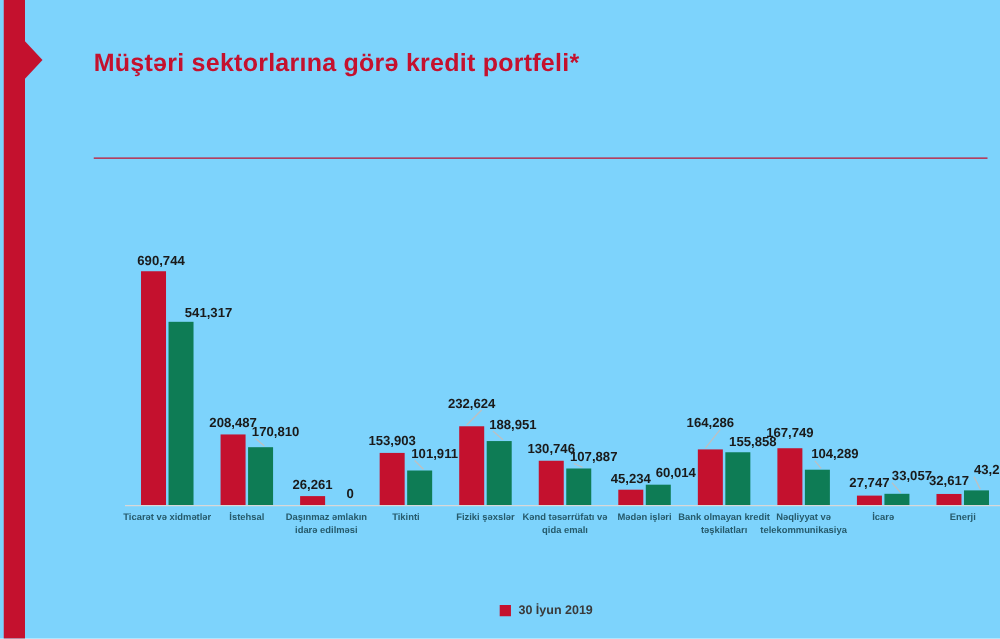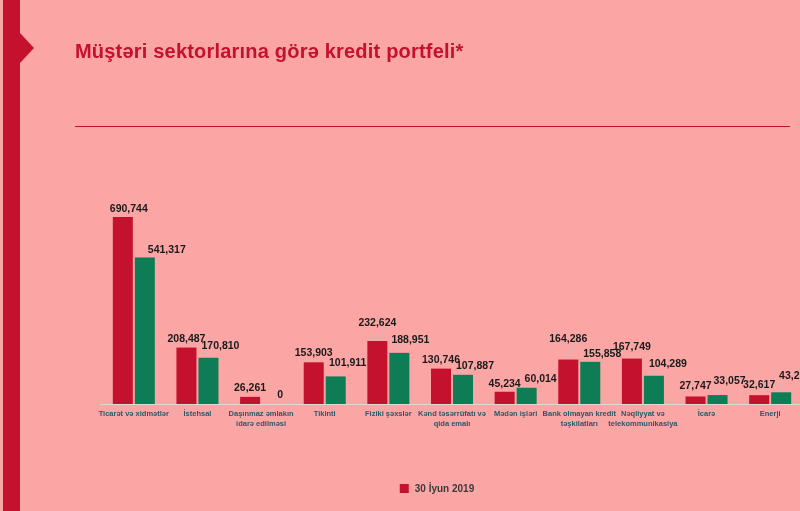--- a/index.html
+++ b/index.html
@@ -1,16 +1,16 @@
 <!DOCTYPE html>
 <html><head>
 <meta charset="utf-8">
 <style>
   html,body{margin:0;padding:0;background:#fff;}
-  .page{position:relative;width:800px;height:511px;background:#fca5a5;
+  .page{position:relative;width:800px;height:511px;background:#7dd3fc;
         font-family:"Liberation Sans",sans-serif;overflow:hidden;}
   .ribbon{position:absolute;left:3px;top:0;width:17px;height:511px;background:#C4112E;}
   .ribbon-arrow{position:absolute;left:20px;top:33px;width:0;height:0;
         border-left:14px solid #C4112E;border-top:15px solid transparent;border-bottom:15px solid transparent;}
   .title{position:absolute;left:75px;top:40px;margin:0;font-size:20px;font-weight:bold;
         color:#C4112E;letter-spacing:0.2px;white-space:nowrap;}
   .rule{position:absolute;left:75px;top:126px;width:715px;height:0;border-top:1.5px solid #C4112E;}
   .chart-wrap{position:absolute;left:84px;top:185px;width:720px;height:270px;}
   svg text{font-family:"Liberation Sans",sans-serif;}
   .legend{position:absolute;left:437px;top:483px;transform:translateX(-50%);

